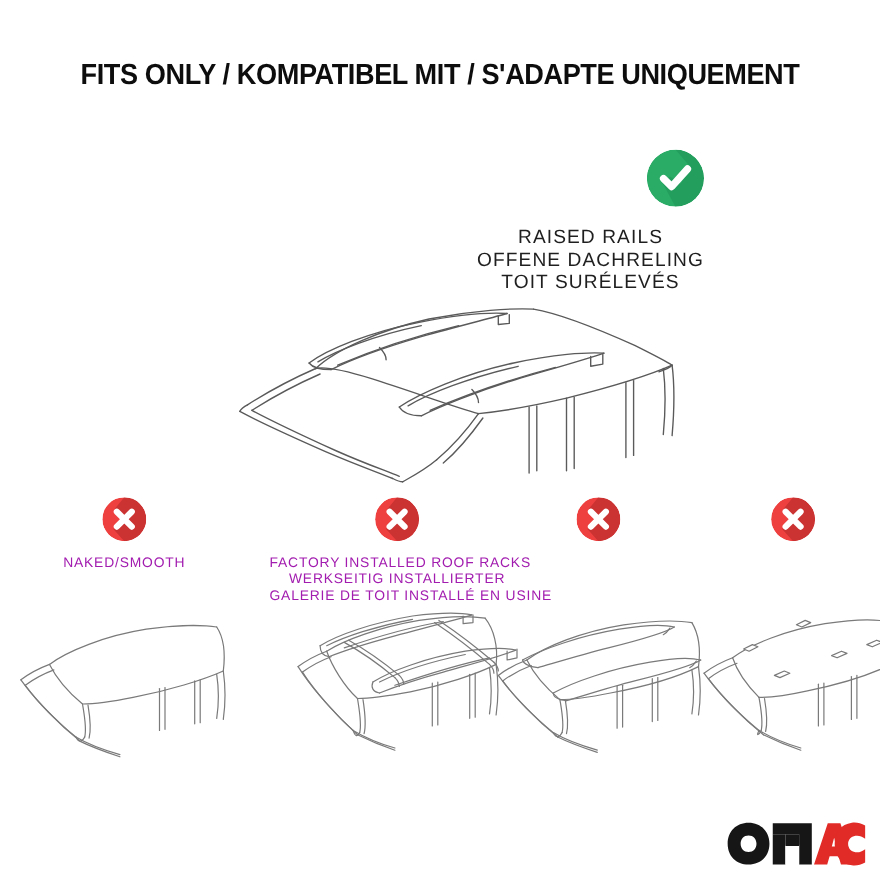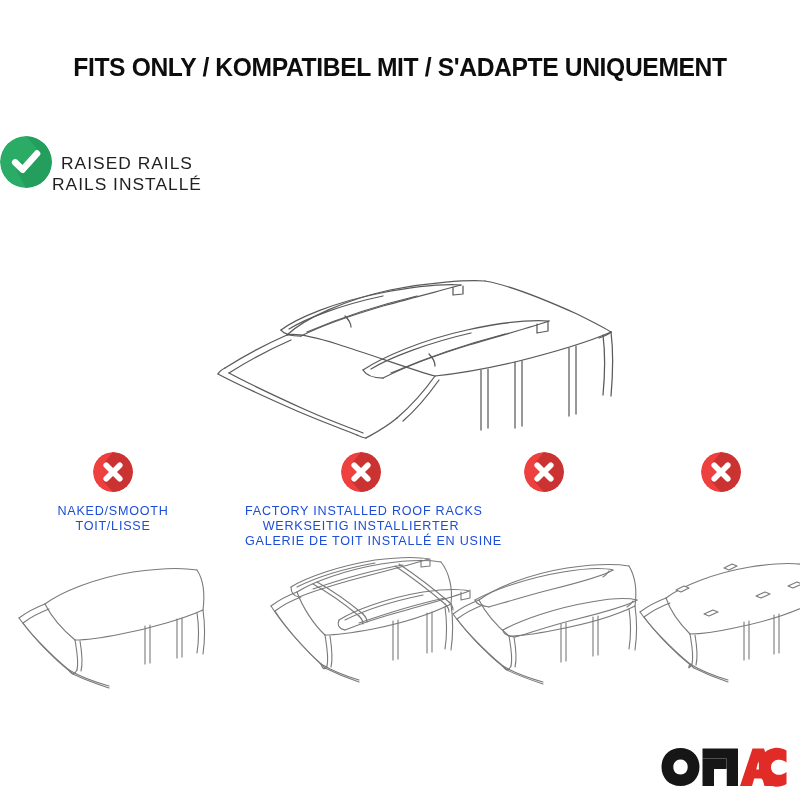--- a/index.html
+++ b/index.html
@@ -41,22 +41,22 @@
   }
   .badge svg { display: block; }
 
   
   #hero-block {
     position: absolute;
     left: 0;
     top: 136px;
     width: 640px;
     display: flex;
-    flex-direction: row;
-    align-items: flex-start;
+    flex-direction: column;
+    align-items: flex-end;
   }
   #hero-badge {
     width: 52px;
     height: 52px;
   }
   #hero-labels {
     margin-top: 17px;
     text-align: center;
     color: #1f1f1f;
     font-family: "Liberation Sans", sans-serif;
@@ -89,21 +89,21 @@
     top: 0;
     text-align: center;
   }
   .option .badge-wrap {
     display: flex;
     justify-content: center;
   }
   .opt-badge { width: 40px; height: 40px; }
   .option .opt-labels {
     margin-top: 12px;
-    color: #1d4ed8;
+    color: #a21caf;
     font-family: "Liberation Sans", sans-serif;
     font-weight: 400;
     font-size: 12.6px;
     line-height: 15.2px;
     letter-spacing: 0.75px;
   }
   .option .opt-labels .ln { display: block; white-space: nowrap; }
   .option .opt-illu {
     position: absolute;
     left: 50%;
@@ -139,21 +139,22 @@
   <div id="hero-badge" class="badge">
     <svg viewBox="0 0 52 52" width="52" height="52" aria-hidden="true">
       <circle cx="26" cy="26" r="26" fill="#2aab66"></circle>
       <path d="M26 0 A26 26 0 0 1 52 26 A26 26 0 0 1 26 52 L14.5 30.5 L21 24.5 L31 31 L38.5 14.5 Z" fill="#1d9456" opacity="0.55"></path>
       <path d="M15.2 26.4 L22.6 33.6 L37.0 17.6" fill="none" stroke="#ffffff" stroke-width="6.6" stroke-linecap="round" stroke-linejoin="round"></path>
     </svg>
   </div>
 
   <div id="hero-labels">
     <span class="ln">RAISED RAILS</span>
-    <span class="ln">RAILS INSTALLÉ</span>
+    <span class="ln">OFFENE DACHRELING</span>
+    <span class="ln">TOIT SURÉLEVÉS</span>
   </div>
 </div>
 
 <div id="hero-illustration">
   <svg viewBox="0 0 430 180" width="430" height="180" aria-hidden="true">
     <g fill="none" stroke="#5a5a5a" stroke-width="1.25" stroke-linecap="round" stroke-linejoin="round">
 
       <path d="M102 57 C120 40 160 22 205 12 C245 4 282 2 300 3"></path>
       <path d="M300 3 C318 6 352 18 392 36 C408 44 420 50 426 54"></path>
       <path d="M426 54 C408 62 370 74 330 84 C300 91 270 96 250 98"></path>
@@ -214,21 +215,20 @@
           <path d="M20 0 A20 20 0 0 1 40 20 A20 20 0 0 1 20 40 L10 29 L20 20 L11 11 Z" fill="#a82323" opacity="0.5"></path>
           <g stroke="#ffffff" stroke-width="5.6" stroke-linecap="round">
             <line x1="13.2" y1="13.2" x2="26.8" y2="26.8"></line>
             <line x1="26.8" y1="13.2" x2="13.2" y2="26.8"></line>
           </g>
         </svg>
       </div>
     </div>
     <div class="opt-labels">
       <span class="ln">NAKED/SMOOTH</span>
-      <span class="ln">TOIT/LISSE</span>
     </div>
     <div class="opt-illu">
       <svg viewBox="0 0 208 130" width="208" height="130" aria-hidden="true">
         <g fill="none" stroke="#7a7a7a" stroke-width="1.1" stroke-linecap="round" stroke-linejoin="round">
           <path d="M36 42 C52 30 86 16 124 10 C152 6 176 6 188 8"></path>
           <path d="M188 8 C194 17 196 32 194 48"></path>
           <path d="M194 48 C176 56 144 66 112 72 C92 76 76 78 66 78"></path>
           <path d="M66 78 C54 68 42 54 36 42"></path>
           <path d="M36 42 C28 45 18 50 10 56"></path>
           <path d="M40 47 C32 50 22 55 14 61"></path>

